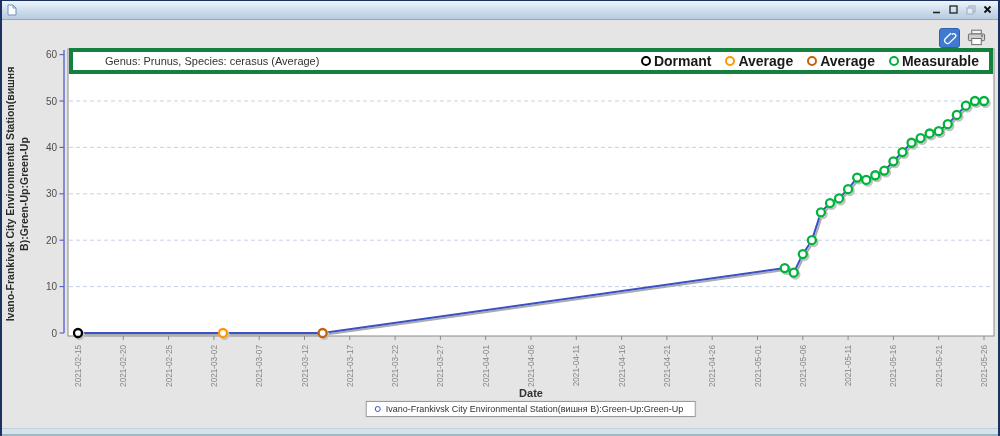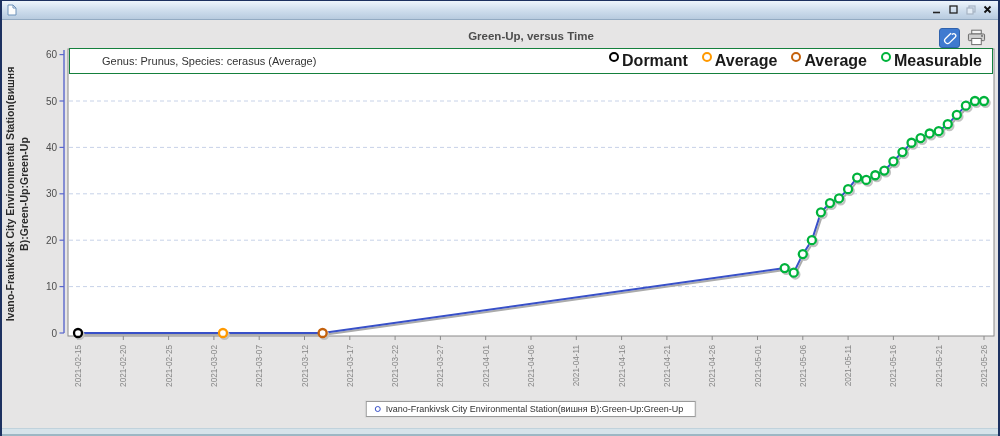--- a/index.html
+++ b/index.html
@@ -14,25 +14,25 @@
   
   .chartpanel{position:absolute;left:0;top:19px;width:997px;height:409px;background:#e6e5e5;}
   .chart-title{position:absolute;left:66px;top:29px;width:926px;text-align:center;
     font-size:11.5px;font-weight:bold;color:#4d4d4d;z-index:3;}
   .toolbar{position:absolute;top:27px;right:12px;display:flex;gap:7px;z-index:4;}
   .tb-btn{width:19px;height:18px;display:flex;align-items:center;justify-content:center;border-radius:3px;}
   .tb-btn.blue{background:#3f7ad0;border:1px solid #2f62ad;}
   
   #plot-svg{position:absolute;left:0;top:0;z-index:1;}
   .strip-box{position:absolute;left:67px;top:47px;width:924px;height:26px;box-sizing:border-box;
-    background:#fff;border:1px solid #15803d;display:flex;align-items:center;z-index:2;}
+    background:#fff;border:4px solid #15803d;display:flex;align-items:center;z-index:2;}
   .annotation{margin-left:32px;font-size:11px;color:#333;}
   .spacer{flex:1;}
   .legend-top{display:flex;align-items:center;gap:14px;margin-right:10px;}
-  .legend-item{display:flex;align-items:flex-start;gap:3px;font-size:16px;font-weight:600;color:#1a1a1a;}
+  .legend-item{display:flex;align-items:center;gap:3px;font-size:14px;font-weight:600;color:#1a1a1a;}
   .ring{width:6px;height:6px;border-radius:50%;background:#fff;border:2px solid #000;flex:0 0 auto;}
   .yaxis-title{position:absolute;left:-123px;top:172px;width:290px;height:42px;
     transform:rotate(-90deg);text-align:center;font-size:10.5px;font-weight:bold;color:#2b2b2b;
     line-height:1.35;z-index:2;}
   .xaxis-title{position:absolute;left:66px;top:386px;width:926px;text-align:center;
     font-size:11px;font-weight:bold;color:#333;z-index:2;}
   .legend-bottom{position:absolute;left:529px;top:400px;transform:translateX(-50%);
     background:#fff;border:1px solid #9a9a9a;box-shadow:0 0 0 1px #dedede;padding:2px 12px 2px 8px;
     display:flex;align-items:center;gap:5px;font-size:9px;color:#333;white-space:nowrap;z-index:2;}
   .legend-bottom .ring{width:4px;height:4px;border-width:1.5px;}
@@ -72,21 +72,20 @@
       <span class="win-btn">
         <svg width="9" height="9" viewBox="0 0 9 9">
             <path d="M1.5 1.5 L7.5 7.5 M7.5 1.5 L1.5 7.5" stroke="#111" stroke-width="1.8"></path>
           </svg>
       </span>
     </div>
   </div>
 
   <div class="chartpanel"></div>
 
-  <div class="chart-title">Green-Up, versus Time</div>
 
   <div class="toolbar">
     <span class="tb-btn blue">
       <svg width="14" height="14" viewBox="0 0 16 16">
         <path d="M10.6 3.8 a2.3 2.3 0 0 1 3.3 3.3 l-6.3 6.2 a3.3 3.3 0 0 1 -4.7 -4.7 l5.9 -5.8" fill="none" stroke="#ffffff" stroke-width="1.5" stroke-linecap="round"></path>
       </svg>
     </span>
     <span class="tb-btn">
       <svg width="20" height="17" viewBox="0 0 20 17">
         <rect x="5" y="0.8" width="10" height="4" fill="#f4f4f4" stroke="#666" stroke-width="1"></rect>
@@ -234,20 +233,21 @@
           <span>Average</span>
         </span>
         <span class="legend-item">
           <span class="ring" style="border-color: rgb(0, 179, 60);"></span>
           <span>Measurable</span>
         </span>
       </span>
   </div>
 
   <div class="yaxis-title">Ivano-Frankivsk City Environmental Station(вишня B):Green-Up:Green-Up</div>
+  <div class="xaxis-title">Date</div>
 
   <div class="legend-bottom">
     <span class="ring" id="series-legend-ring" style="border-color: rgb(56, 80, 200);"></span>
     <span>Ivano-Frankivsk City Environmental Station(вишня B):Green-Up:Green-Up</span>
   </div>
 
   <div class="bottom-band"></div>
 </div>
 
 </body></html>

